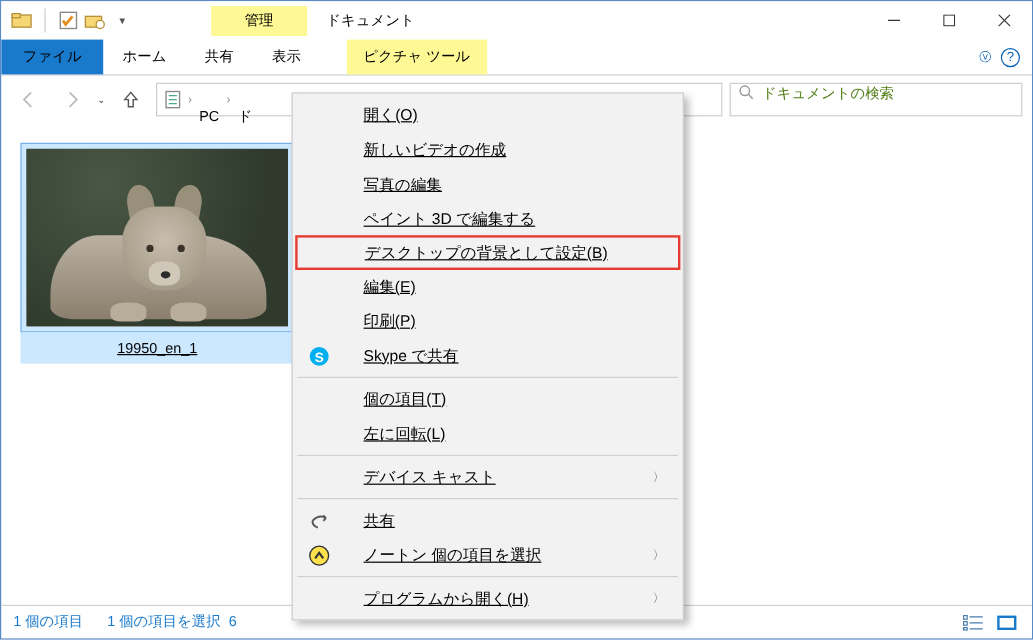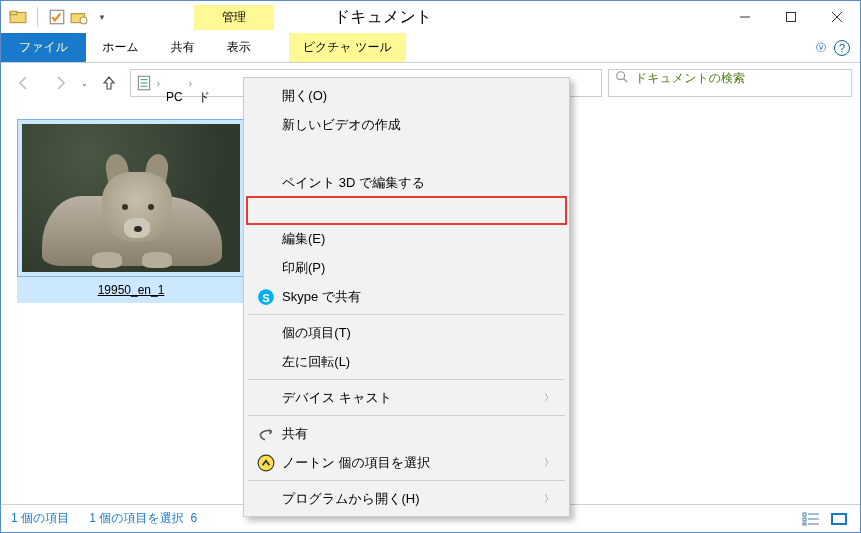--- a/index.html
+++ b/index.html
@@ -4,30 +4,30 @@
 <style>
   * { box-sizing: border-box; margin: 0; padding: 0; font-family: "Yu Gothic UI", "Meiryo", sans-serif; }
   body { width: 861px; height: 533px; background: #fff; position: relative; overflow: hidden; border: 1px solid #5a8ac6; }
   
   
   .titlebar { height: 32px; display: flex; align-items: center; background: #fff; }
   .titlebar-left { display: flex; align-items: center; gap: 4px; padding-left: 8px; }
   .qat-icon { width: 18px; height: 18px; display: flex; align-items: center; justify-content: center; }
   .qat-sep { width: 1px; height: 20px; background: #ccc; margin: 0 6px; }
   .qat-caret { font-size: 8px; color: #555; padding: 0 6px; cursor: default; }
-  .titlebar-tab { background: #fef995; padding: 4px 28px; font-size: 12px; margin-left: 82px; }
-  .titlebar-title { font-size: 16px; margin-left: 60px; }
+  .titlebar-tab { background: #fef995; padding: 4px 28px; font-size: 12px; margin-left: 64px; }
+  .titlebar-title { font-size: 12px; margin-left: 16px; }
   .titlebar-controls { margin-left: auto; display: flex; }
   .tb-btn { width: 46px; height: 32px; display: flex; align-items: center; justify-content: center; font-size: 14px; color: #555; cursor: default; }
   .tb-btn svg { width: 10px; height: 10px; }
 
   
   .ribbon { height: 30px; display: flex; align-items: stretch; background: #fff; border-bottom: 1px solid #d0d0d0; position: relative; }
   .ribbon-tab { padding: 0 16px; font-size: 12px; display: flex; align-items: center; cursor: default; }
-  .ribbon-tab.file { background: #1979ca; color: #fef9c3; padding: 0 18px; }
+  .ribbon-tab.file { background: #1979ca; color: #000000; padding: 0 18px; }
   .ribbon-tab.context { background: #fef995; padding: 0 14px; margin-left: 22px; }
   .ribbon-right { margin-left: auto; display: flex; align-items: center; padding-right: 10px; gap: 8px; color: #0560b6; }
   .ribbon-caret { font-size: 10px; }
   .ribbon-help { width: 16px; height: 16px; border: 1.5px solid #0560b6; border-radius: 50%; display: flex; align-items: center; justify-content: center; font-size: 11px; }
 
   
   .navbar { height: 40px; display: flex; align-items: center; padding: 0 8px; gap: 6px; }
   .nav-btn { width: 30px; height: 30px; display: flex; align-items: center; justify-content: center; color: #888; cursor: default; }
   .nav-btn.enabled { color: #555; }
   .nav-caret { font-size: 8px; color: #555; }
@@ -55,21 +55,21 @@
   .wolf-eye-l, .wolf-eye-r { position:absolute; width: 6px; height: 6px; background:#3a3228; border-radius:50%; }
   .wolf-eye-l { left: 100px; bottom: 62px; }
   .wolf-eye-r { left: 126px; bottom: 62px; }
   .wolf-paw-l, .wolf-paw-r { position:absolute; bottom: 4px; width: 30px; height: 16px; background:#b8ad9b; border-radius: 40% 40% 30% 30%; }
   .wolf-paw-l { left: 70px; }
   .wolf-paw-r { left: 120px; }
 
   
   .ctx-menu { position: absolute; left: 242px; top: 76px; width: 327px; background: #f2f2f2; border: 1px solid #ccc; box-shadow: 4px 4px 6px rgba(0,0,0,0.25); padding: 3px; font-size: 13px; z-index: 10; }
   .ctx-in { background:#f2f2f2; }
-  .ctx-item { height: 29px; display: flex; align-items: center; padding: 0 30px 0 10px; gap: 7px; cursor: default; position: relative; }
+  .ctx-item { height: 29px; display: flex; align-items: center; padding: 0 30px 0 10px; gap: 28px; cursor: default; position: relative; text-decoration: underline; }
   .ctx-icon { width: 18px; height: 18px; display:flex; align-items:center; justify-content:center; }
   .ctx-label { flex: 1; }
   .ctx-sub { font-size: 10px; color:#555; position:absolute; right: 12px; }
   .ctx-sep { height: 1px; background: #d0d0d0; margin: 3px 1px; }
   .ctx-highlight { border: 2.5px solid #e63b2e; margin: -1px; }
 
   
   .status { position:absolute; left:0; right:0; bottom:0; height: 28px; border-top:1px solid #d0d0d0; display:flex; align-items:center; padding: 0 10px; font-size: 12px; color:#1979ca; gap: 20px; }
   .status-right { margin-left:auto; display:flex; gap:6px; }
   .view-btn { width:22px; height:18px; display:flex; align-items:center; justify-content:center; }
@@ -200,27 +200,29 @@
   <div class="ctx-item">
         <span class="ctx-icon"></span>
         <span class="ctx-label">開く(O)</span>
       </div>
   <div class="ctx-item">
         <span class="ctx-icon"></span>
         <span class="ctx-label">新しいビデオの作成</span>
       </div>
   <div class="ctx-item">
         <span class="ctx-icon"></span>
+        <span class="ctx-label">写真の編集</span>
       </div>
   <div class="ctx-item">
         <span class="ctx-icon"></span>
         <span class="ctx-label">ペイント 3D で編集する</span>
       </div>
   <div class="ctx-item ctx-highlight">
         <span class="ctx-icon"></span>
+        <span class="ctx-label">デスクトップの背景として設定(B)</span>
       </div>
   <div class="ctx-item">
         <span class="ctx-icon"></span>
         <span class="ctx-label">編集(E)</span>
       </div>
   <div class="ctx-item">
         <span class="ctx-icon"></span>
         <span class="ctx-label">印刷(P)</span>
       </div>
   <div class="ctx-item">

